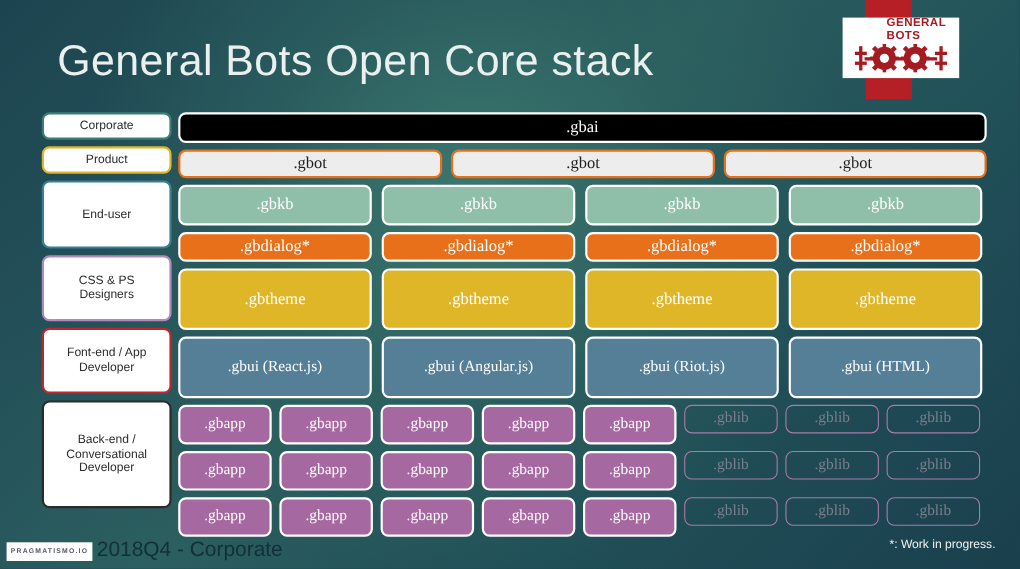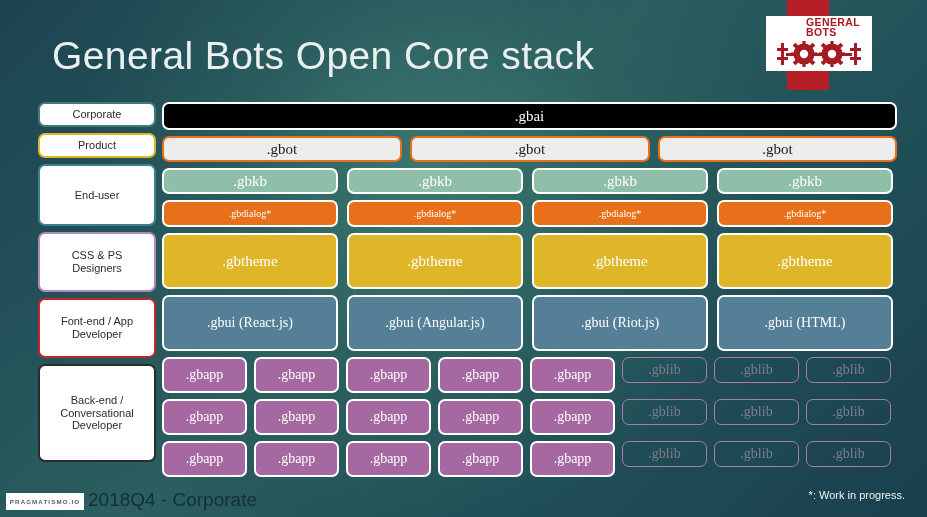--- a/index.html
+++ b/index.html
@@ -54,26 +54,26 @@
   }
   .c-gbai{
     width:735px;height:28px;background:#000000;border:2px solid #ffffff;
     color:#ffffff;font-size:15px;
   }
   .c-gbot{
     height:26px;background:#ededed;border:2px solid #e8701a;
     color:#1d1d1d;font-size:15px;
   }
   .c-gbkb{
-    height:26px;background:#8fbfa8;border:2px solid #ffffff;
+    height:37px;background:#8fbfa8;border:2px solid #ffffff;
     color:#ffffff;font-size:15px;
   }
   .c-gbdialog{
     height:27px;background:#e8701a;border:2px solid #ffffff;
-    color:#ffffff;font-size:10px;
+    color:#ffffff;font-size:15px;
   }
   .c-gbtheme{
     height:56px;background:#dfb628;border:2px solid #ffffff;
     color:#ffffff;font-size:15px;
   }
   .c-gbui{
     height:56px;background:#547f96;border:2px solid #ffffff;
     color:#ffffff;font-size:14px;
   }
   .c-gbapp{

